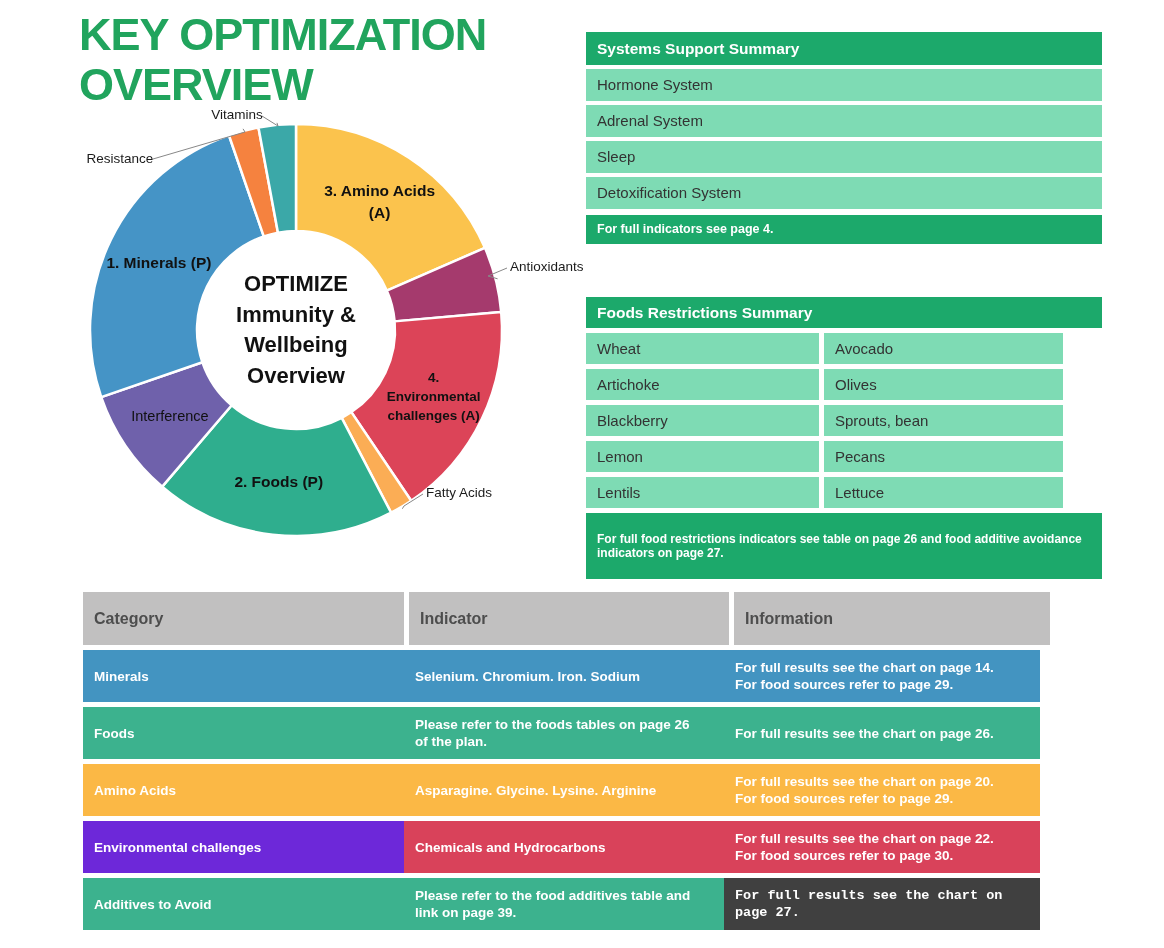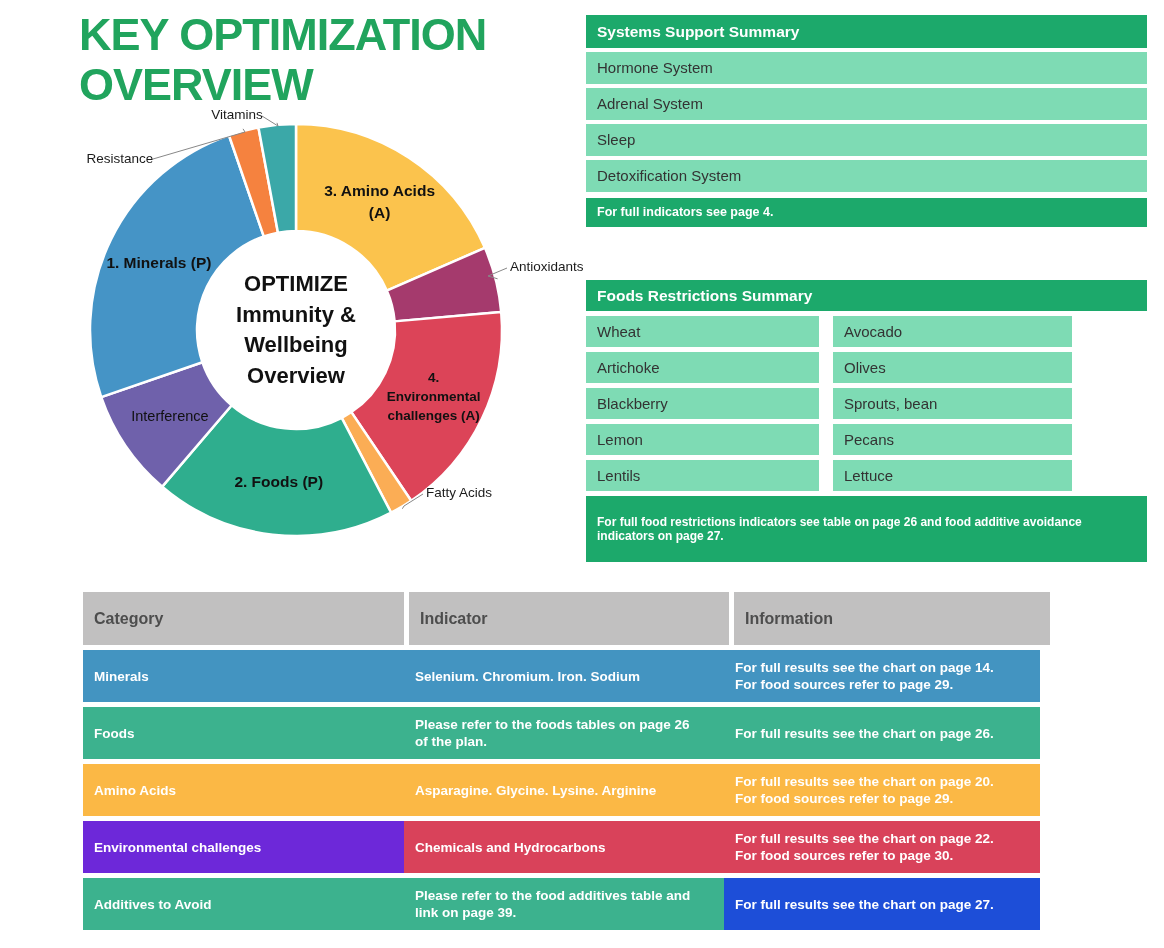--- a/index.html
+++ b/index.html
@@ -8,29 +8,29 @@
 
   
   #page-title{left:79px;top:10px;width:485px;font-size:45px;line-height:50px;font-weight:bold;
     letter-spacing:-1px;color:var(--titleGreen);}
 
   
   #donut{left:0;top:0;}
   svg text{font-family:"Liberation Sans",sans-serif;}
 
   
-  .green-table{width:561px;}
+  .green-table{width:516px;margin-top:17px;}
   .gt-header{height:33px;line-height:33px;background:var(--darkGreen);color:#fff;
     font-weight:bold;font-size:15.5px;padding:0 11px;box-sizing:border-box;}
   .gt-row{margin-top:4px;height:32px;line-height:32px;background:var(--lightGreen);
     color:var(--rowTextDark);font-size:15px;padding:0 11px;box-sizing:border-box;}
   .gt-footer{margin-top:6px;height:29px;line-height:29px;background:var(--darkGreen);
     color:#fff;font-weight:bold;font-size:12.5px;padding:0 11px;box-sizing:border-box;}
   #foods-table .gt-header{height:31px;line-height:31px;}
-  .gt-row2{margin-top:5px;display:flex;gap:14px;}
+  .gt-row2{margin-top:5px;display:flex;gap:5px;}
   .gt-cell{height:31px;line-height:31px;background:var(--lightGreen);color:var(--rowTextDark);
     font-size:15px;padding:0 11px;box-sizing:border-box;}
   .gt-cell.c1{width:233px;}
   .gt-cell.c2{width:239px;}
   #foods-table .gt-footer{height:auto;line-height:14px;padding:19px 11px;font-size:12px;margin-top:5px;}
 
   
   #details-table{left:83px;top:592px;width:967px;}
   .dt-header{display:flex;gap:5px;}
   .dt-hcell{height:53px;background:var(--headerGray);color:var(--headerTextGray);
@@ -134,15 +134,15 @@
   <div class="dt-row">
     <div class="dt-cell w1" style="background: #6d28d9;">Environmental challenges</div>
     <div class="dt-cell w2" style="background: rgb(217, 66, 90);">Chemicals and Hydrocarbons</div>
     <div class="dt-cell w3" style="background: rgb(217, 66, 90);">For full results see the chart on page 22.
 For food sources refer to page 30.</div>
   </div>
   <div class="dt-row">
     <div class="dt-cell w1" style="background: rgb(60, 178, 142);">Additives to Avoid</div>
     <div class="dt-cell w2" style="background: rgb(60, 178, 142);">Please refer to the food additives table and
 link on page 39.</div>
-    <div class="dt-cell w3" style="background: #1d4ed8;">For full results see the chart on page 27.</div>
+    <div class="dt-cell w3" style="background: #404040; font-family: Liberation Mono, monospace;">For full results see the chart on page 27.</div>
   </div>
 </div>
 
 </body></html>

